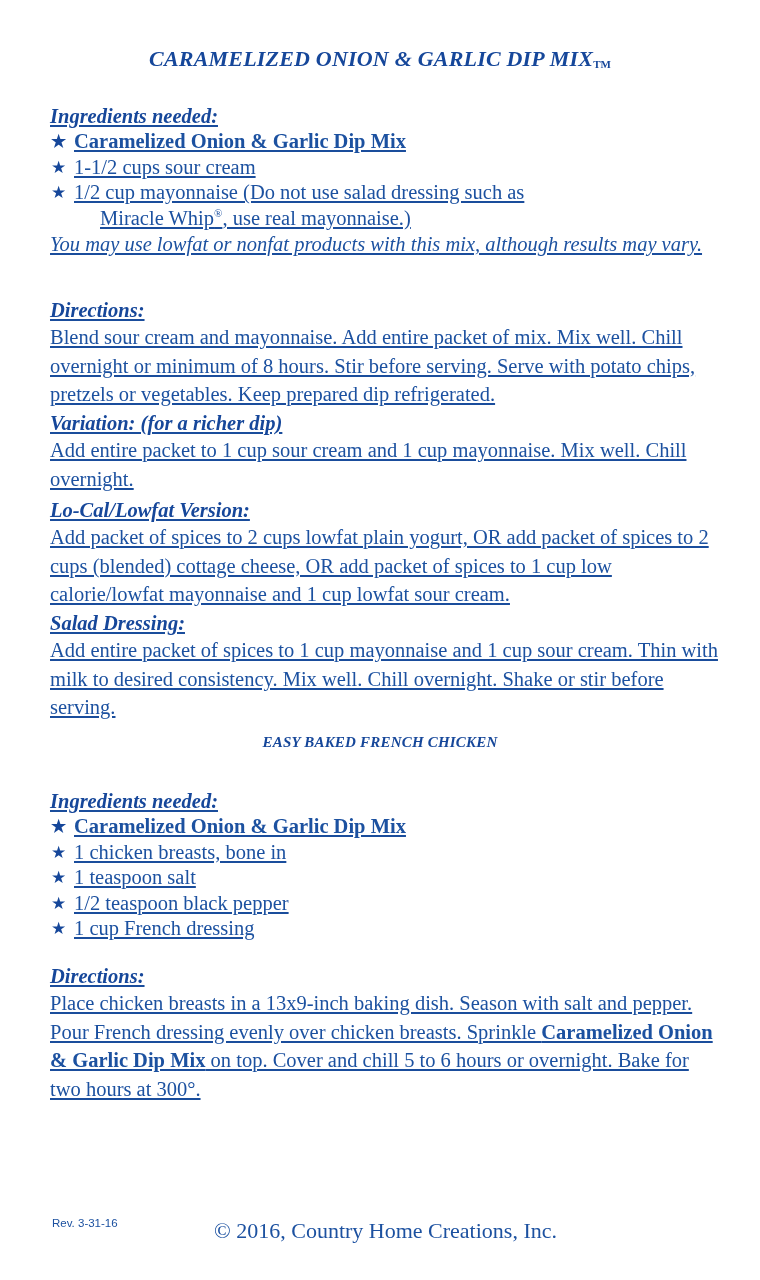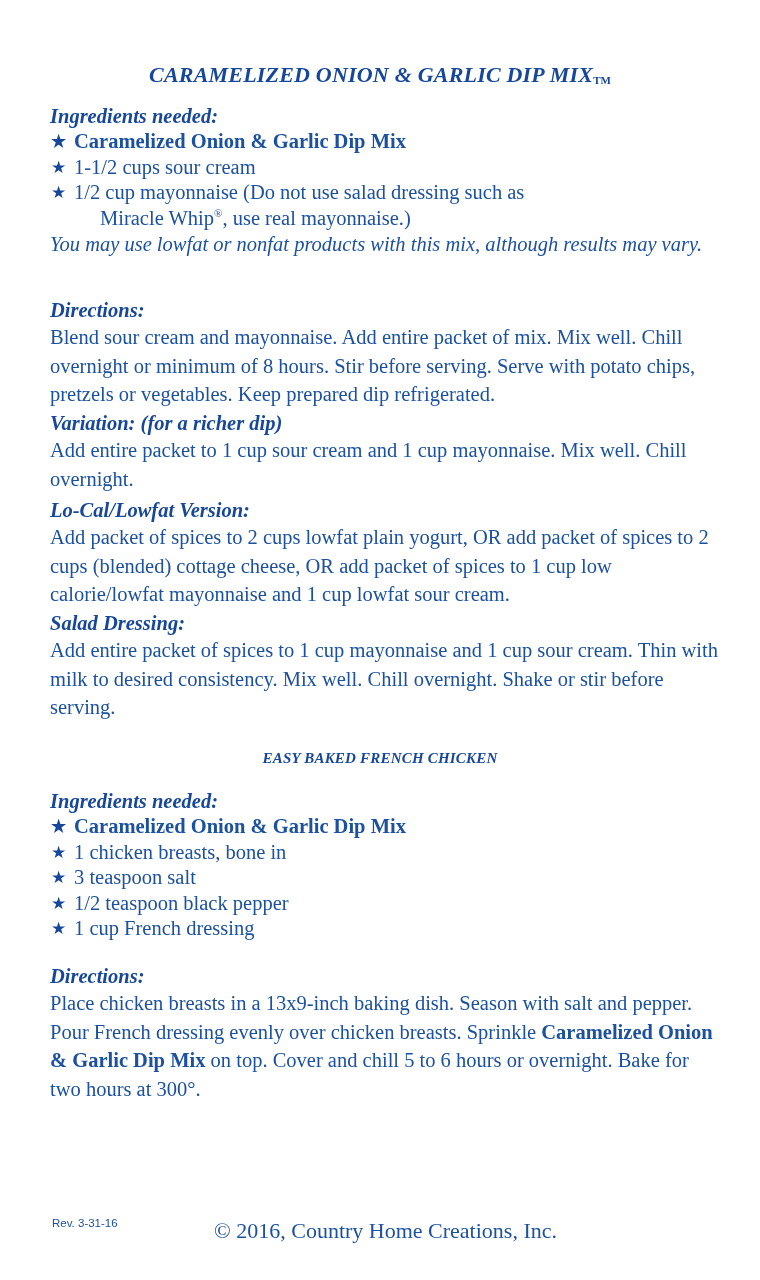--- a/index.html
+++ b/index.html
@@ -23,21 +23,20 @@
 
   
   .recipe-title {
     text-align: center;
     font-weight: bold;
     font-style: italic;
     font-size: 22px;
     letter-spacing: 0.2px;
     color: #16479a;
     white-space: nowrap;
-    margin-top: 16px;
   }
   .recipe-title .tm {
     font-size: 11px;
     font-style: normal;
     font-weight: bold;
     letter-spacing: 0;
     vertical-align: baseline;
     position: relative;
     top: 2px;
   }
@@ -51,20 +50,21 @@
     left: 0; right: 0;
     top: 734px;
     font-size: 15px;
   }
 
   
   .block {
     position: absolute;
     left: 50px;
     width: 672px;
+    text-decoration: underline;
   }
   .sec-head {
     font-weight: bold;
     font-style: italic;
     font-size: 20.5px;
     line-height: 26px;
     color: #16479a;
     margin: 0;
   }
   .note {
@@ -178,21 +178,21 @@
     <div class="para">Add entire packet of spices to 1 cup mayonnaise and 1 cup sour cream. Thin with milk to desired consistency. Mix well. Chill overnight. Shake or stir before serving.</div>
   </div>
 
   <div class="recipe-title" id="title-second">EASY BAKED FRENCH CHICKEN</div>
 
   <div class="block" style="top:788px;">
     <div class="sec-head">Ingredients needed:</div>
     <ul class="ing-list">
       <li class="bold"><span class="star">★</span><span>Caramelized Onion &amp; Garlic Dip Mix</span></li>
       <li><span class="star">★</span><span>1 chicken breasts, bone in</span></li>
-      <li><span class="star">★</span><span>3 teaspoon salt</span></li>
+      <li><span class="star">★</span><span>1 teaspoon salt</span></li>
       <li><span class="star">★</span><span>1/2 teaspoon black pepper</span></li>
       <li><span class="star">★</span><span>1 cup French dressing</span></li>
     </ul>
   </div>
 
   <div class="block" style="top:963px;">
     <div class="sec-head">Directions:</div>
     <div class="para"><span>Place chicken breasts in a 13x9-inch baking dish.  Season with salt and pepper.  Pour French dressing evenly over chicken breasts.  Sprinkle </span><b>Caramelized Onion &amp; Garlic Dip Mix</b><span> on top.  Cover and chill 5 to 6 hours or overnight.  Bake for two hours at 300°.</span></div>
   </div>
 

